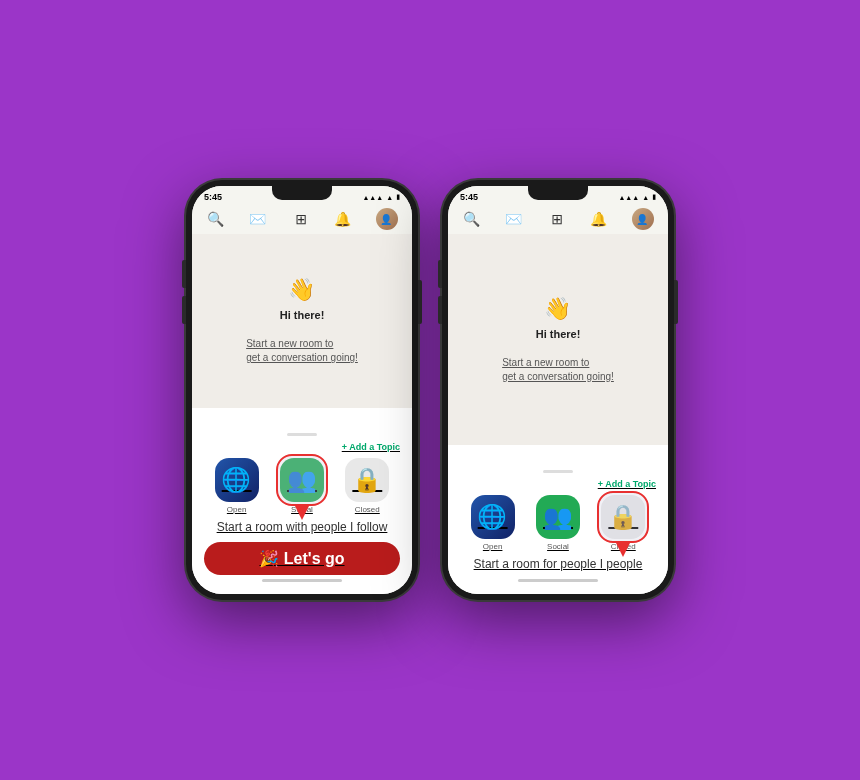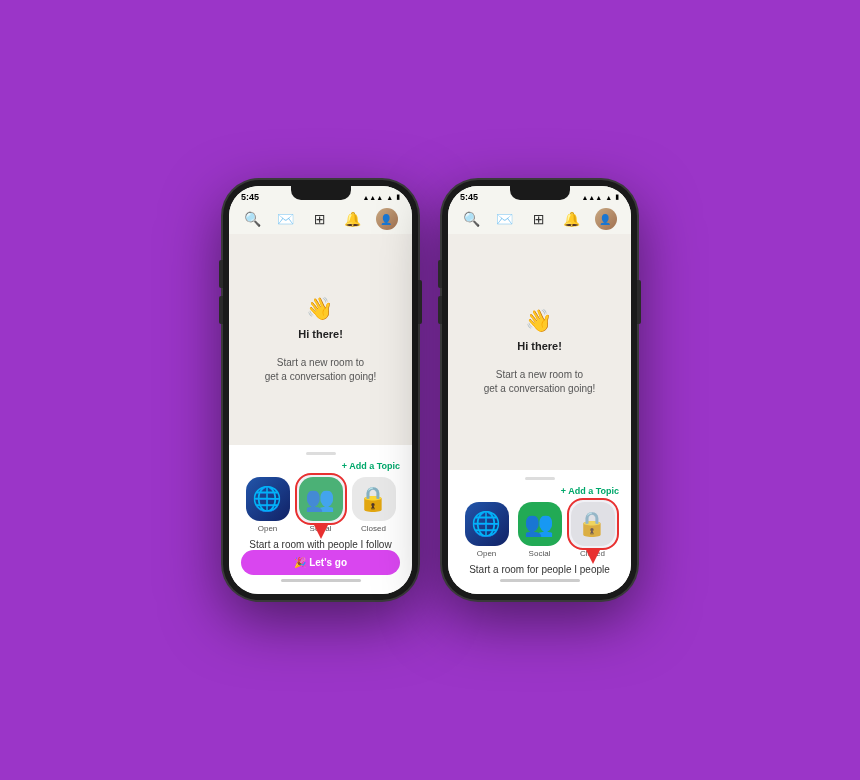--- a/index.html
+++ b/index.html
@@ -10,21 +10,21 @@
       display: flex;
       align-items: center;
       justify-content: center;
       gap: 24px;
       font-family: -apple-system, BlinkMacSystemFont, 'Helvetica Neue', sans-serif;
       overflow: hidden;
     }
 
     .phone-wrapper {
       position: relative;
-      width: 195px;
+      width: 232px;
       height: 420px;
     }
 
     .phone-frame {
       position: absolute;
       inset: 0;
       background: #1a1a1a;
       border-radius: 36px;
       box-shadow: 0 0 0 2px #3a3a3a, 0 20px 60px rgba(0,0,0,0.5);
     }
@@ -146,30 +146,32 @@
     }
     .greeting-text {
       font-size: 11px;
       font-weight: 700;
       color: #222;
       margin-bottom: 16px;
     }
     .sub-text {
       font-size: 10px;
       color: #555;
-      text-align: center;
+      text-align: left;
       line-height: 1.4;
+      text-decoration: underline;
     }
 
     
     .bottom-sheet {
       background: #fff;
       border-radius: 14px 14px 0 0;
-      padding: 7px 12px 10px;
+      padding: 25px 12px 10px;
       flex-shrink: 0;
+      text-decoration: underline;
     }
     .sheet-handle {
       width: 30px;
       height: 3px;
       background: #ddd;
       border-radius: 2px;
       margin: 0 auto 6px;
     }
     .add-topic-row {
       display: flex;
@@ -239,34 +241,35 @@
       transform: translateX(-50%);
       width: 0;
       height: 0;
       border-left: 7px solid transparent;
       border-right: 7px solid transparent;
       border-top: 14px solid #e83030;
       z-index: 5;
     }
 
     .room-description {
-      font-size: 10px;
+      font-size: 12px;
       color: #333;
       text-align: center;
+      margin-bottom: 8px;
     }
 
     .action-btn {
       display: flex;
       align-items: center;
       justify-content: center;
-      background: #d946ef;
+      background: #b91c1c;
       border-radius: 20px;
       padding: 7px 16px;
       color: #fff;
-      font-size: 10px;
+      font-size: 16px;
       font-weight: 700;
       gap: 4px;
     }
 
     .home-indicator {
       width: 80px;
       height: 3px;
       background: #ccc;
       border-radius: 2px;
       margin: 4px auto 2px;

